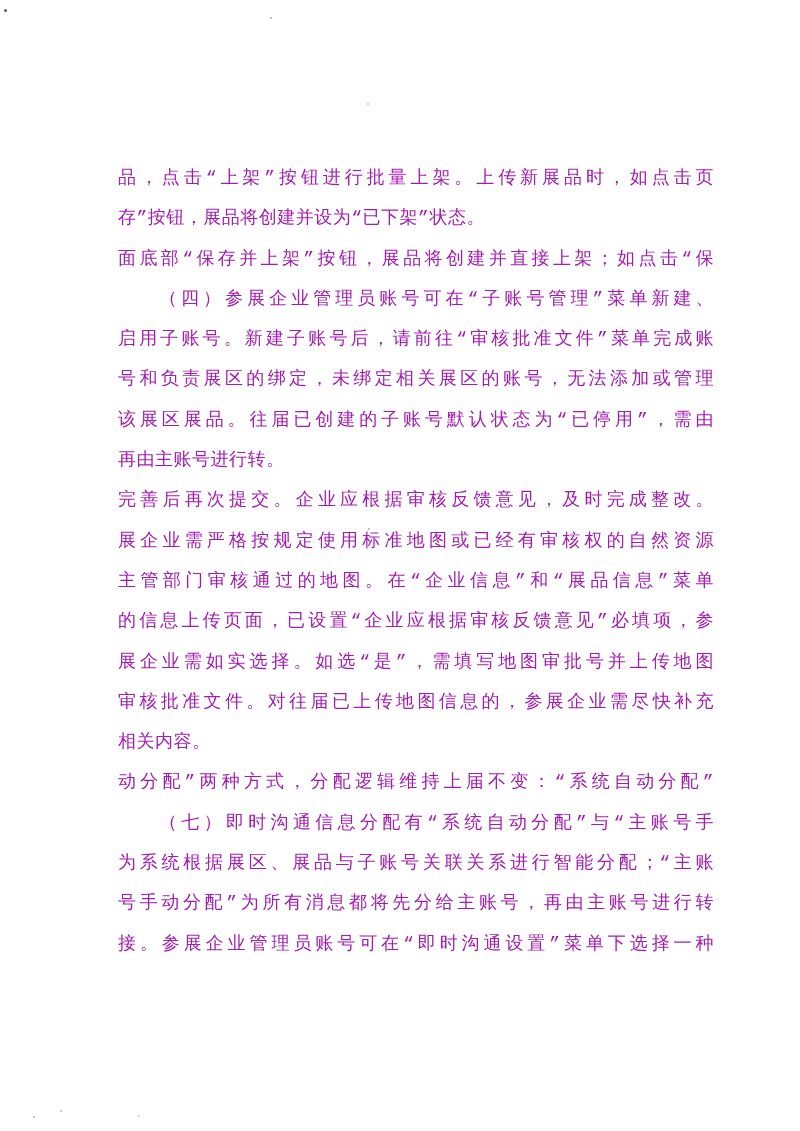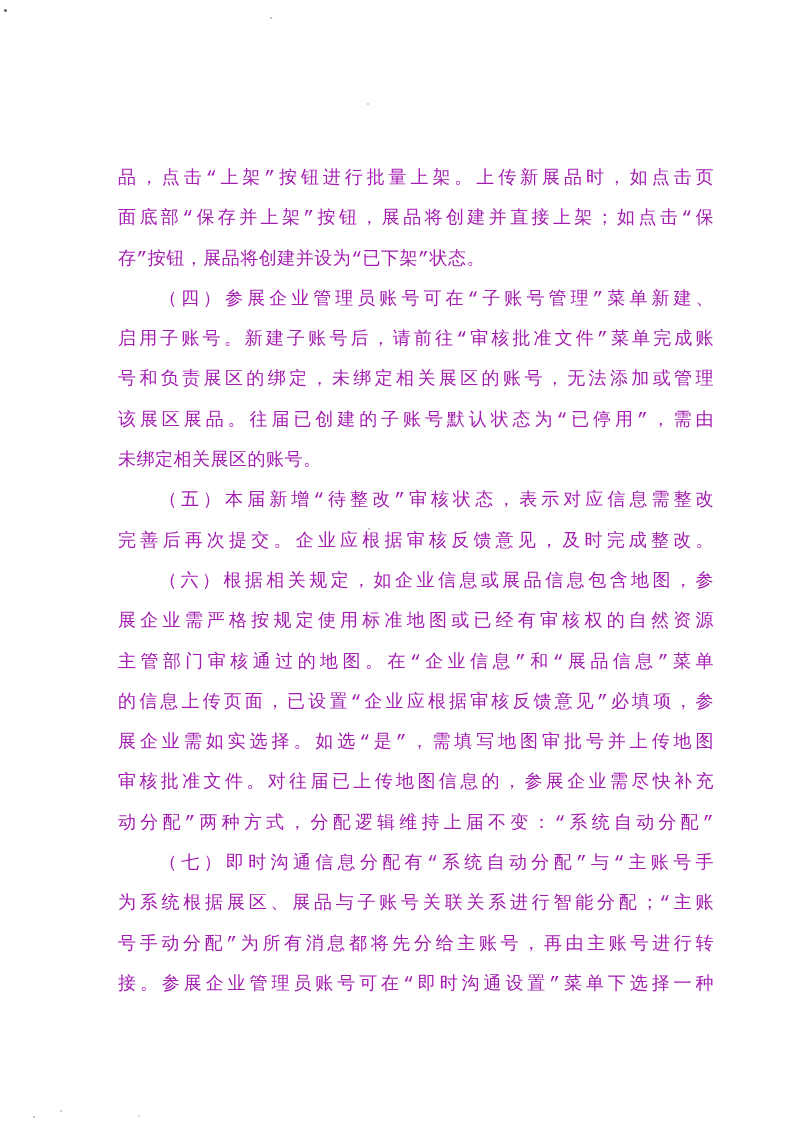--- a/index.html
+++ b/index.html
@@ -33,35 +33,34 @@
     border-radius:50%;
     pointer-events:none;
   }
 </style>
 </head>
 <body>
 
 <div class="page">
   <div class="doc">
       <div class="line full">品，点击“上架”按钮进行批量上架。上传新展品时，如点击页</div>
+      <div class="line">存”按钮，展品将创建并设为“已下架”状态。</div>
       <div class="line full">面底部“保存并上架”按钮，展品将创建并直接上架；如点击“保</div>
-      <div class="line">存”按钮，展品将创建并设为“已下架”状态。</div>
       <div class="line indent full">（四）参展企业管理员账号可在“子账号管理”菜单新建、</div>
       <div class="line full">启用子账号。新建子账号后，请前往“审核批准文件”菜单完成账</div>
       <div class="line full">号和负责展区的绑定，未绑定相关展区的账号，无法添加或管理</div>
       <div class="line full">该展区展品。往届已创建的子账号默认状态为“已停用”，需由</div>
-      <div class="line">未绑定相关展区的账号。</div>
-      <div class="line indent full">（五）本届新增“待整改”审核状态，表示对应信息需整改</div>
+      <div class="line">再由主账号进行转。</div>
       <div class="line full">完善后再次提交。企业应根据审核反馈意见，及时完成整改。</div>
-      <div class="line indent full">（六）根据相关规定，如企业信息或展品信息包含地图，参</div>
       <div class="line full">展企业需严格按规定使用标准地图或已经有审核权的自然资源</div>
       <div class="line full">主管部门审核通过的地图。在“企业信息”和“展品信息”菜单</div>
       <div class="line full">的信息上传页面，已设置“企业应根据审核反馈意见”必填项，参</div>
       <div class="line full">展企业需如实选择。如选“是”，需填写地图审批号并上传地图</div>
       <div class="line full">审核批准文件。对往届已上传地图信息的，参展企业需尽快补充</div>
+      <div class="line">相关内容。</div>
       <div class="line full">动分配”两种方式，分配逻辑维持上届不变：“系统自动分配”</div>
       <div class="line indent full">（七）即时沟通信息分配有“系统自动分配”与“主账号手</div>
       <div class="line full">为系统根据展区、展品与子账号关联关系进行智能分配；“主账</div>
       <div class="line full">号手动分配”为所有消息都将先分给主账号，再由主账号进行转</div>
       <div class="line full">接。参展企业管理员账号可在“即时沟通设置”菜单下选择一种</div>
     </div>
   <div>
       <div class="speck" style="left: 4px; top: 9px; width: 3px; height: 3px; background: rgb(96, 96, 96);"></div>
       <div class="speck" style="left: 270px; top: 17px; width: 2px; height: 2px; background: rgb(181, 181, 181);"></div>
       <div class="speck" style="left: 367px; top: 103px; width: 2px; height: 2px; background: rgb(196, 196, 196);"></div>

